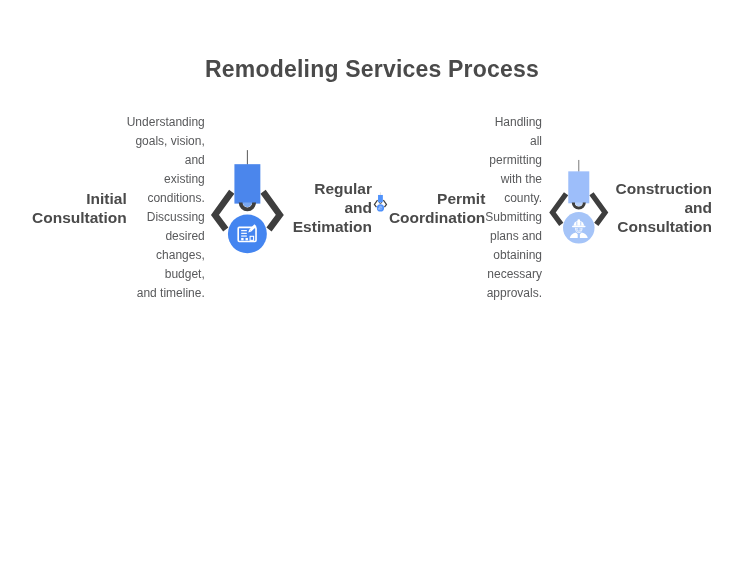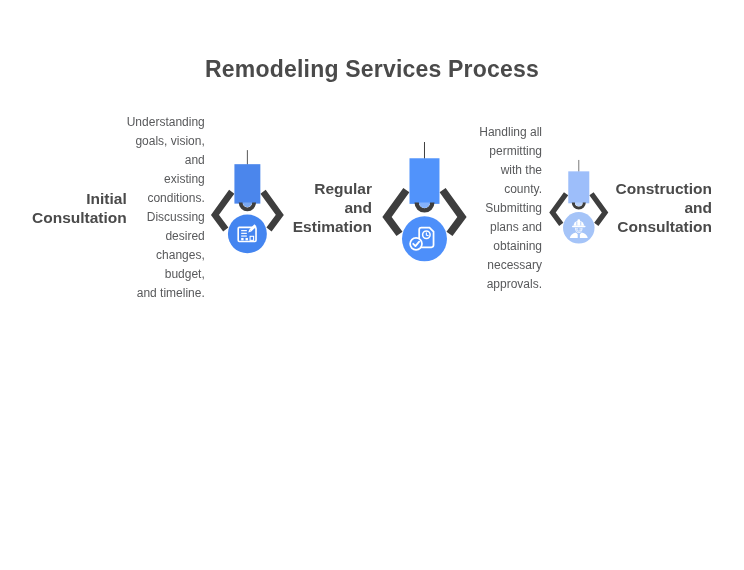--- a/index.html
+++ b/index.html
@@ -132,20 +132,21 @@
         <path d="M 75.5 101 A 8.5 8.5 0 0 0 92.5 101 Z" fill="#85B2FB"></path>
         <circle cx="84" cy="159" r="36" fill="#4D8FFA"></circle>
         <g>
           <path class="icon-stroke" d="M 79 141 H 92 L 98.5 147.5 V 169 Q 98.5 172.5 95 172.5 H 79 Q 75.5 172.5 75.5 169 V 144.5 Q 75.5 141 79 141 Z" stroke-width="2.8"></path>
           <circle class="icon-stroke" cx="87" cy="152.5" r="6" stroke-width="2.4"></circle>
           <path class="icon-stroke" d="M 87 149.5 V 153 L 90 154" stroke-width="1.8" stroke-linecap="round"></path>
           <circle cx="70.5" cy="167" r="9.5" stroke="#fff" stroke-width="2.8" fill="#4D8FFA"></circle>
           <path class="icon-stroke" d="M 66 167 L 69.5 170.5 L 75.5 163.5" stroke-width="3" stroke-linecap="round" stroke-linejoin="round"></path>
         </g>
       </svg>
+      <h3 class="step-title">Permit Coordination</h3>
       <p class="step-desc">Handling all
 permitting with the
 county. Submitting
 plans and obtaining
 necessary
 approvals.</p>
     </div>
 
     <div class="step">
       <svg class="claw-svg" viewBox="0 0 168 200">

